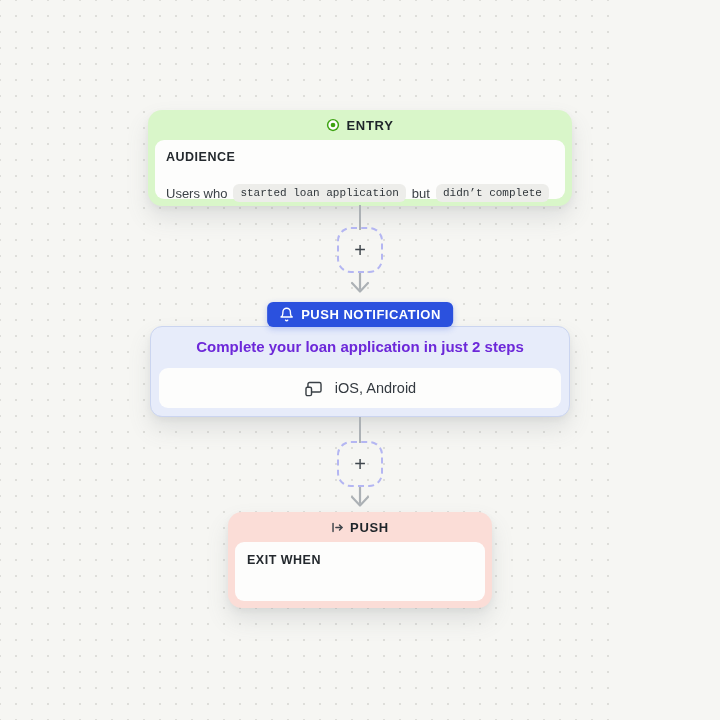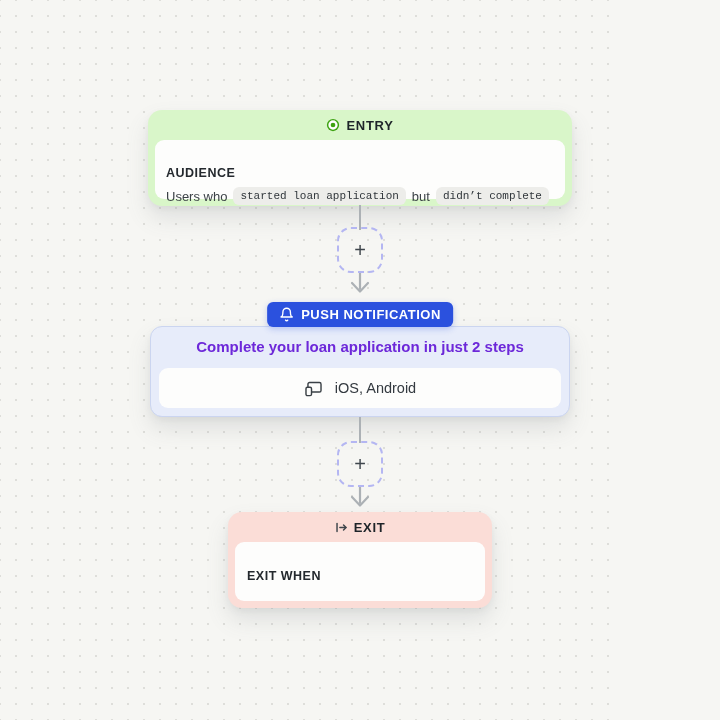--- a/index.html
+++ b/index.html
@@ -42,27 +42,26 @@
     position: absolute;
     left: 7px; right: 7px; top: 30px; bottom: 7px;
     background: #FDFDFC;
     border-radius: 9px;
   }
   .section-title {
     font-size: 12.5px;
     font-weight: 700;
     letter-spacing: 0.5px;
     color: #24292E;
-    margin-top: 16px;
   }
   .cond-row {
     display: flex;
     align-items: center;
     gap: 6px;
-    margin-top: 7px;
+    margin-top: 20px;
     font-size: 13px;
     color: #3C4247;
     white-space: nowrap;
   }
   .chip {
     background: #EDEDEA;
     border-radius: 6px;
     padding: 3px 7px;
     font-family: Liberation Mono, monospace;
     font-size: 11px;
@@ -209,20 +208,20 @@
 
   <section class="node exit">
     <div class="node-header">
       <span class="icon">
         <svg width="13" height="13" viewBox="0 0 16 16" fill="none" stroke="#3E454B" stroke-width="1.8" stroke-linecap="round" stroke-linejoin="round">
           <line x1="2.5" y1="3" x2="2.5" y2="13"></line>
           <line x1="6" y1="8" x2="13.5" y2="8"></line>
           <polyline points="10.5,5 13.5,8 10.5,11"></polyline>
         </svg>
       </span>
-      <span>EXIT</span>
+      <span>PUSH</span>
     </div>
     <div class="inner-card">
       <div class="section-title">EXIT WHEN</div>
     </div>
   </section>
 
 </div>
 
 </body></html>

